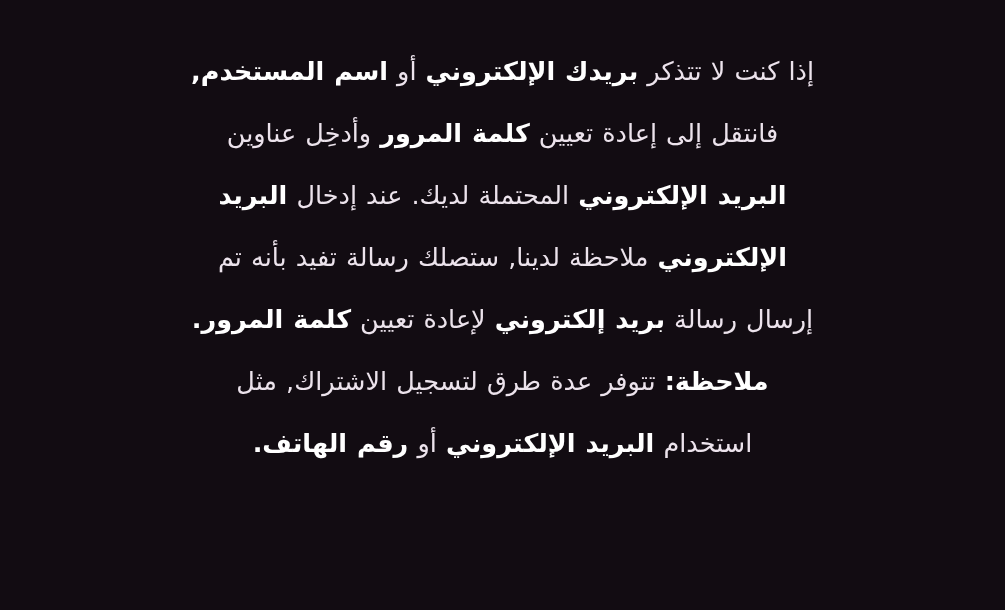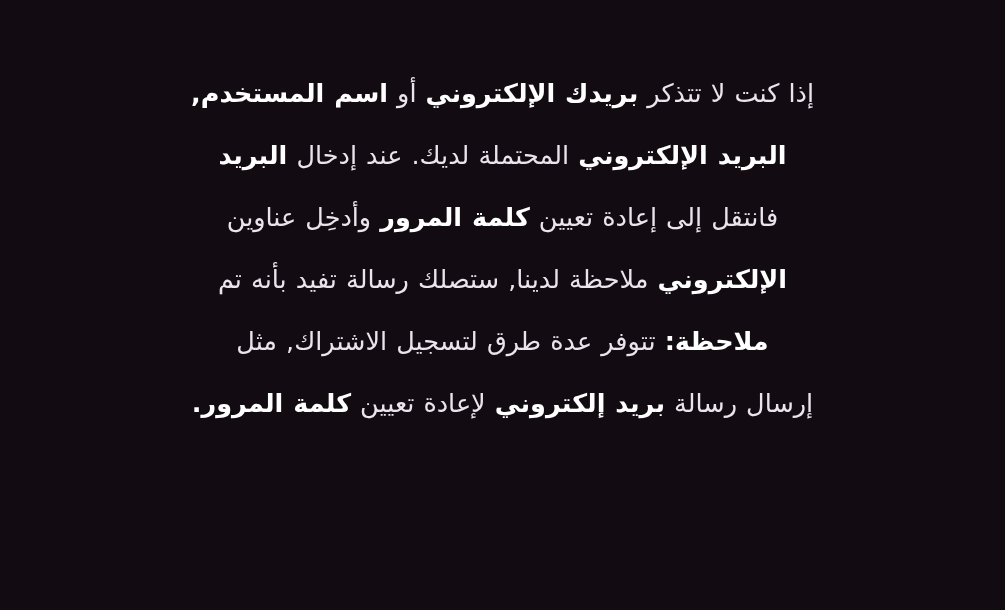--- a/index.html
+++ b/index.html
@@ -15,21 +15,21 @@
   }
   .page {
     width: 1005px;
     height: 610px;
     background: #120c12;
     box-sizing: border-box;
     display: flex;
     flex-direction: column;
     justify-content: flex-start;
     align-items: center;
-    padding-top: 62px;
+    padding-top: 40px;
   }
   .text-block {
     width: 860px;
     text-align: center;
     direction: rtl;
     color: #f2eaf2;
     font-size: 25.5px;
     line-height: 62px;
     letter-spacing: 0px;
     word-spacing: 1px;
@@ -46,19 +46,20 @@
     font-weight: normal;
     color: #ece3ec;
   }
 </style>
 </head>
 <body>
 
 <div class="page">
   <div class="text-block" id="text-block">
       <span class="line"><span class="normal">إذا كنت لا تتذكر </span><span class="bold">بريدك الإلكتروني</span><span class="normal"> أو </span><span class="bold">اسم المستخدم,</span></span>
+      <span class="line"><span class="normal">فانتقل إلى إعادة تعيين </span><span class="bold">كلمة المرور</span><span class="normal"> وأدخِل عناوين</span></span>
       <span class="line"><span class="bold">البريد الإلكتروني</span><span class="normal"> المحتملة لديك. عند إدخال </span><span class="bold">البريد</span></span>
-      <span class="line"><span class="normal">فانتقل إلى إعادة تعيين </span><span class="bold">كلمة المرور</span><span class="normal"> وأدخِل عناوين</span></span>
       <span class="line"><span class="bold">الإلكتروني</span><span class="normal"> ملاحظة لدينا, ستصلك رسالة تفيد بأنه تم</span></span>
+      <span class="line"><span class="normal">إرسال رسالة </span><span class="bold">بريد إلكتروني</span><span class="normal"> لإعادة تعيين </span><span class="bold">كلمة المرور.</span></span>
       <span class="line"><span class="bold">ملاحظة:</span><span class="normal"> تتوفر عدة طرق لتسجيل الاشتراك, مثل</span></span>
-      <span class="line"><span class="normal">إرسال رسالة </span><span class="bold">بريد إلكتروني</span><span class="normal"> لإعادة تعيين </span><span class="bold">كلمة المرور.</span></span>
+      <span class="line"><span class="normal">استخدام </span><span class="bold">البريد الإلكتروني</span><span class="normal"> أو </span><span class="bold">رقم الهاتف.</span></span>
     </div>
 </div>
 
 </body></html>

